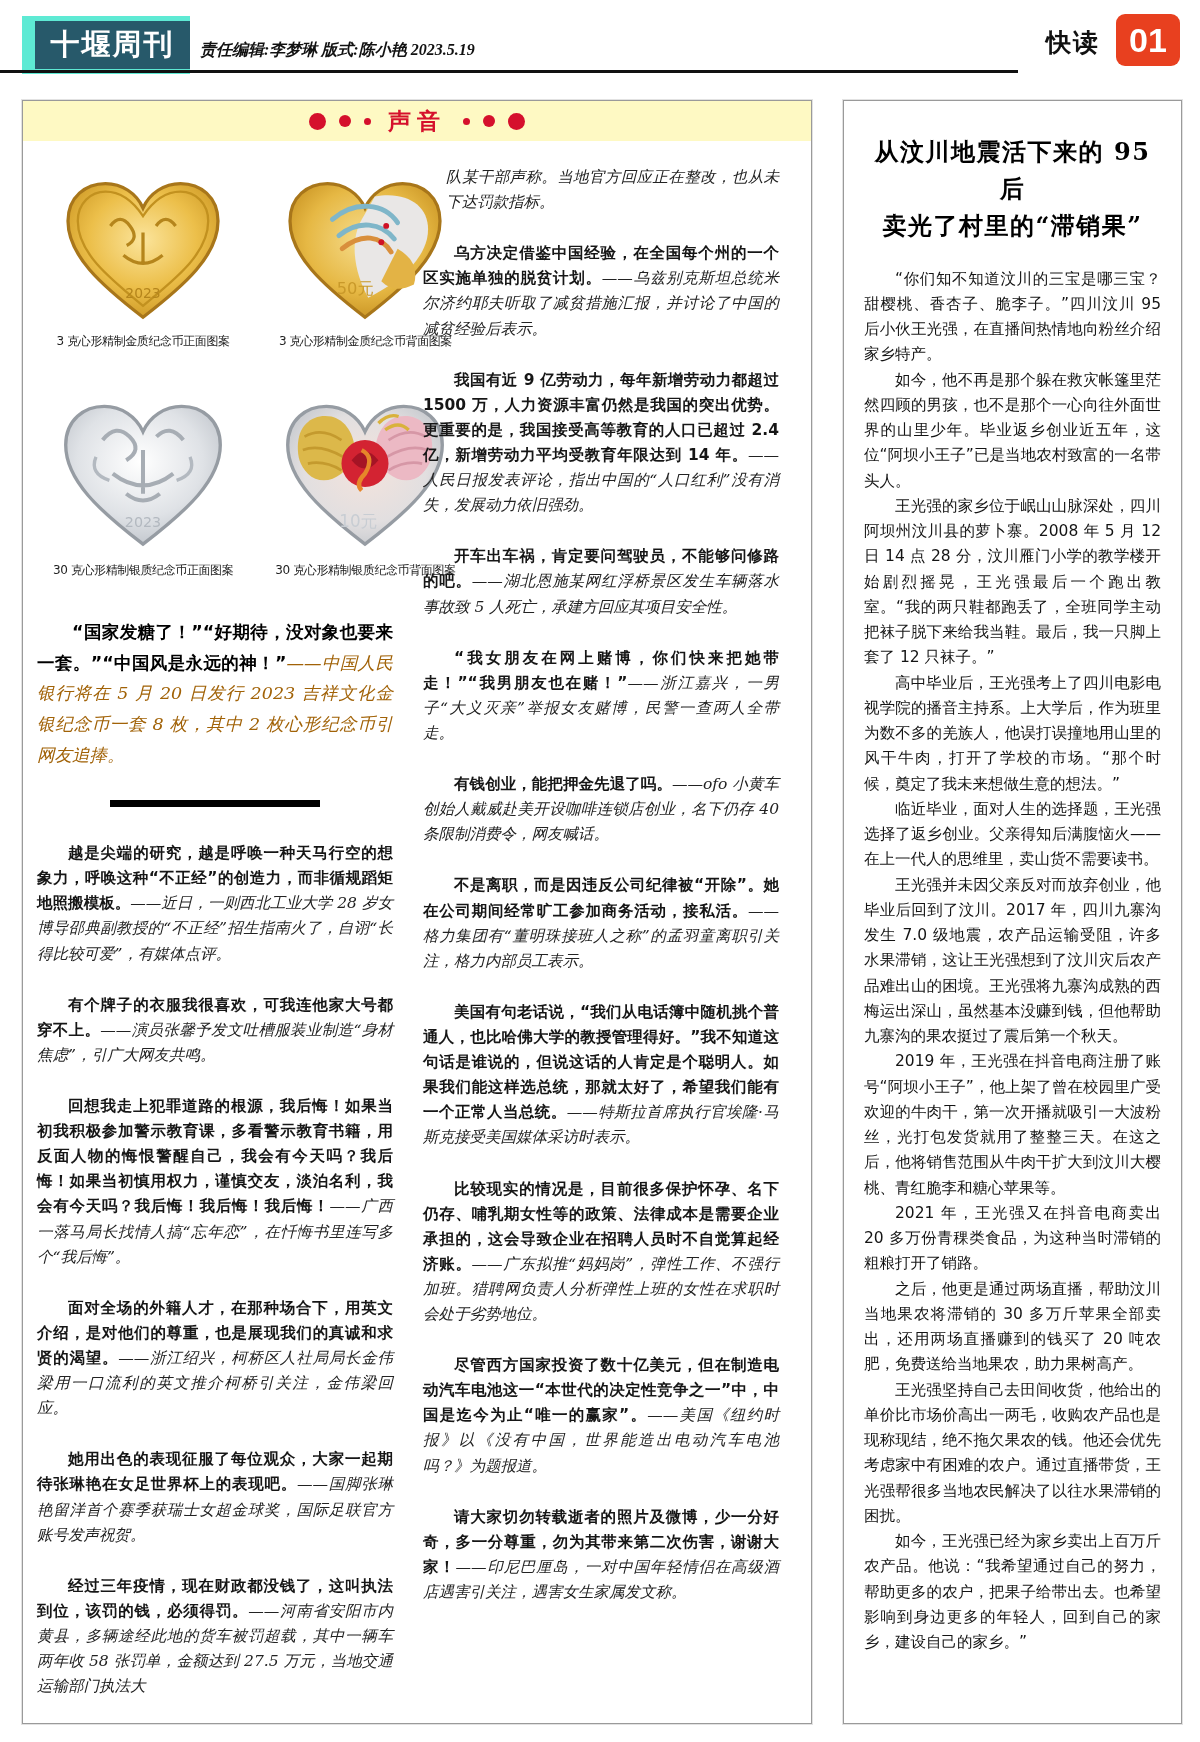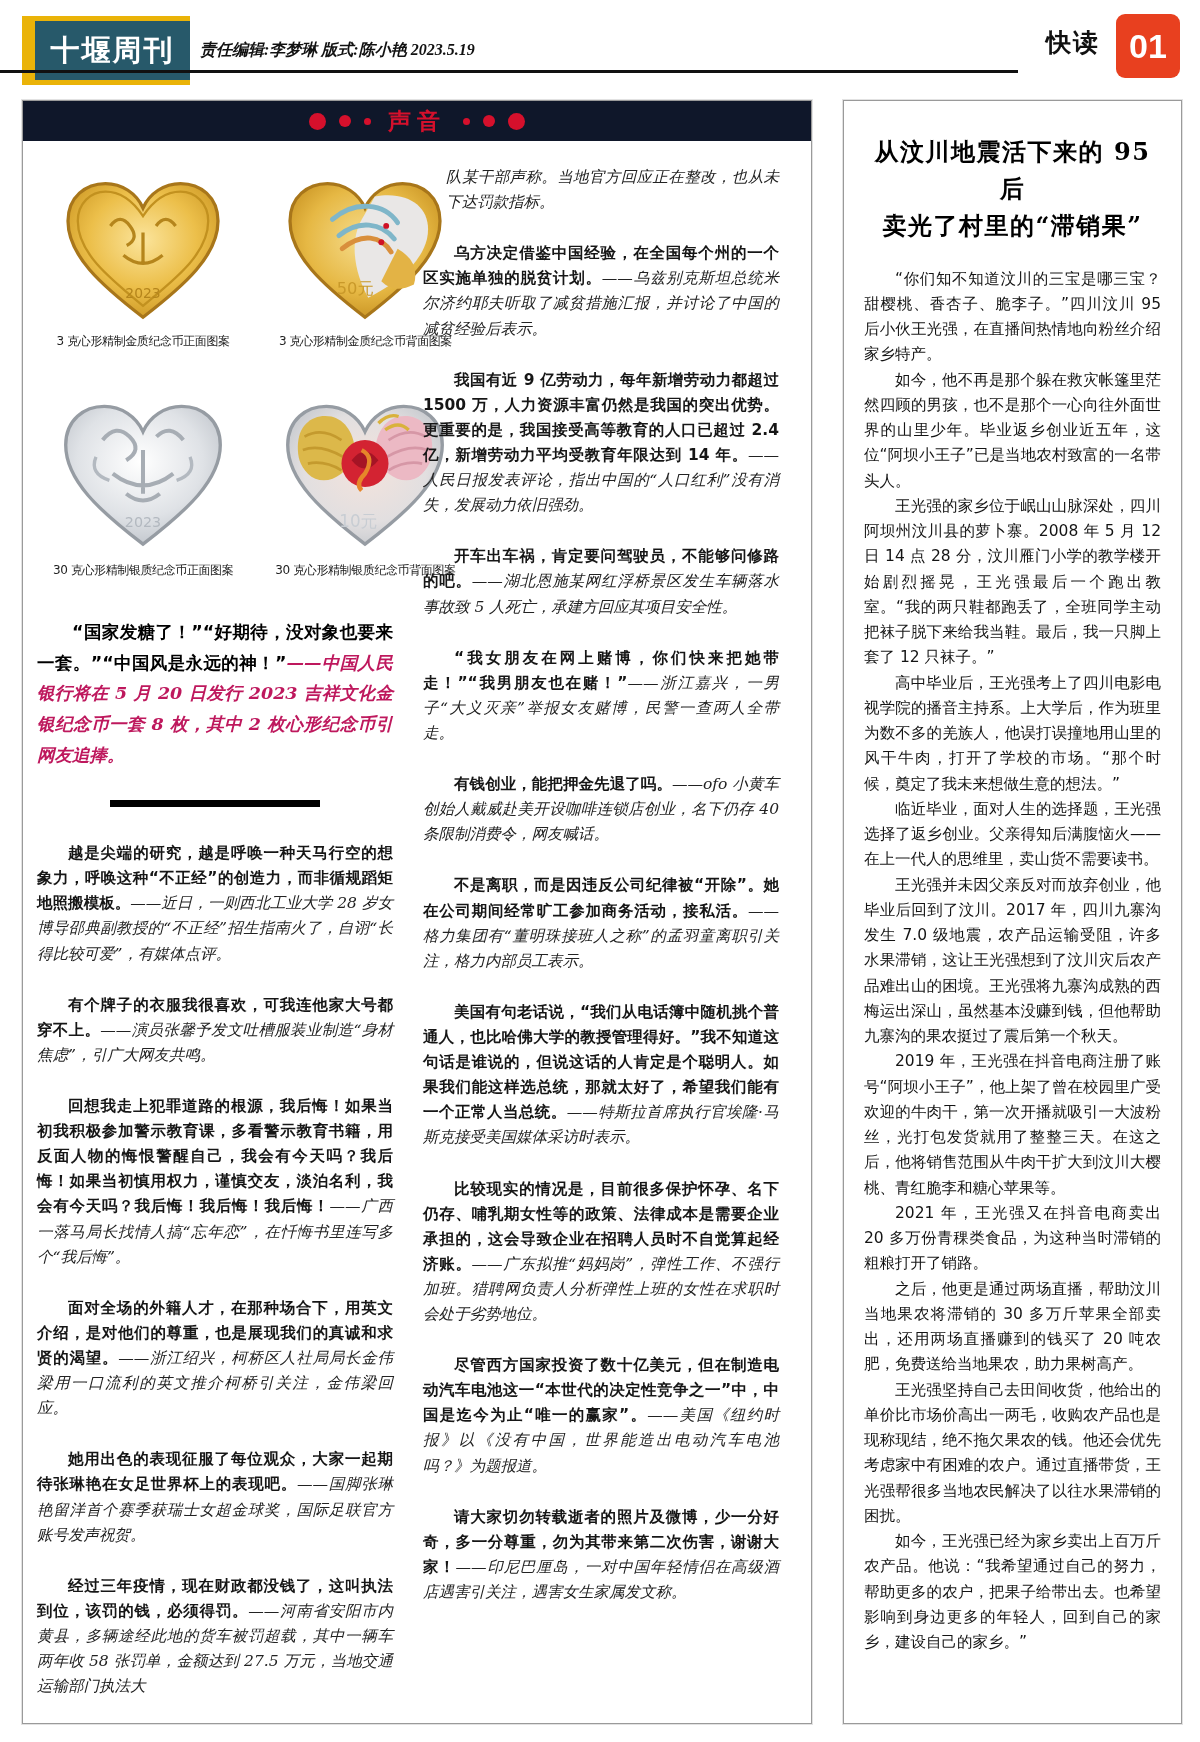--- a/index.html
+++ b/index.html
@@ -1,52 +1,52 @@
 <!DOCTYPE html>
 <html><head>
 <meta charset="utf-8">
 <style>
   html,body{margin:0;padding:0;background:#fff;}
   body{width:1200px;height:1742px;position:relative;font-family:"DejaVu Sans",sans-serif;color:#1a1a1a;}
 
   
-  .masthead{position:absolute;left:22px;top:16px;width:168px;height:69px;background:#eab308;}
+  .masthead{position:absolute;left:22px;top:16px;width:168px;height:58px;background:#5eead4;}
   .masthead-inner{position:absolute;left:13px;top:5px;right:0;bottom:5px;background:#27596a;
     display:flex;align-items:center;justify-content:center;color:#fff;font-weight:700;
     font-size:29px;letter-spacing:2px;font-family:"DejaVu Serif",serif;}
   .edit-line{position:absolute;left:200px;top:40px;font-family:"Liberation Serif",serif;
     font-style:italic;font-weight:700;font-size:16px;color:#111;}
   .sec-label{position:absolute;left:1046px;top:26px;font-size:25px;font-weight:800;color:#111;letter-spacing:2px;}
-  .page-no{position:absolute;left:1116px;top:14px;width:64px;height:64px;background:#e8401f;
+  .page-no{position:absolute;left:1116px;top:14px;width:64px;height:52px;background:#e8401f;
     border-radius:9px;color:#fff;font-weight:800;font-size:34px;display:flex;align-items:center;
     justify-content:center;font-family:"Liberation Sans",sans-serif;}
   .head-rule{position:absolute;left:0;top:70px;width:1018px;height:3px;background:#111;}
 
   
   .panel{position:absolute;top:100px;bottom:18px;border:1px solid #9a9a9a;background:#fff;
     box-shadow:0 0 0 1px #e2e2e2;overflow:hidden;}
   .panel-left{left:22px;width:788px;}
   .panel-right{left:843px;width:337px;}
-  .panel-bar{height:40px;background:#0f172a;display:flex;align-items:center;justify-content:center;gap:13px;}
+  .panel-bar{height:40px;background:#fef9c3;display:flex;align-items:center;justify-content:center;gap:13px;}
   .bar-title{color:#d5102c;font-size:23px;font-weight:800;letter-spacing:6px;margin:0 4px;}
   .dot{background:#d5102c;border-radius:50%;display:inline-block;}
   .dot-lg{width:17px;height:17px;}
   .dot-md{width:12px;height:12px;}
   .dot-sm{width:7px;height:7px;}
 
   
   .cols{display:flex;padding:20px 16px 0 14px;gap:30px;}
   .vcol{width:356px;}
   .coin-grid{display:grid;grid-template-columns:1fr 1fr;column-gap:10px;row-gap:16px;margin-bottom:22px;}
   .coin-grid figure{margin:16px;text-align:center;}
   .coin-grid svg{display:block;margin:0 auto;}
   .coin-grid figcaption{font-size:12px;color:#222;margin-top:6px;white-space:nowrap;letter-spacing:-0.4px;}
   .lead{margin:6px 0 0;font-size:17.5px;line-height:1.75;text-align:justify;text-indent:2em;}
   .lead .q{font-weight:700;color:#000;}
-  .lead .a{font-family:"DejaVu Serif",serif;font-style:italic;font-weight:700;color:#be185d;}
+  .lead .a{font-family:"DejaVu Serif",serif;font-style:italic;font-weight:400;color:#a16207;}
   .divider{width:210px;height:7px;background:#000;margin:30px auto 34px;}
   .vpara{margin:0 0 26px;font-size:15.5px;line-height:1.62;text-align:justify;text-indent:2em;}
   .vpara .q{color:#161616;font-weight:600;}
   .vpara .a{font-family:"DejaVu Serif",serif;font-style:italic;color:#222;font-weight:400;}
   .vpara.flush{text-indent:0;margin-left:23px;}
   .vcol2{padding-top:4px;}
 
   
   .people-body{padding:22px 20px 0;}
   .headline{text-align:center;font-family:"DejaVu Serif",serif;font-weight:800;color:#000;

